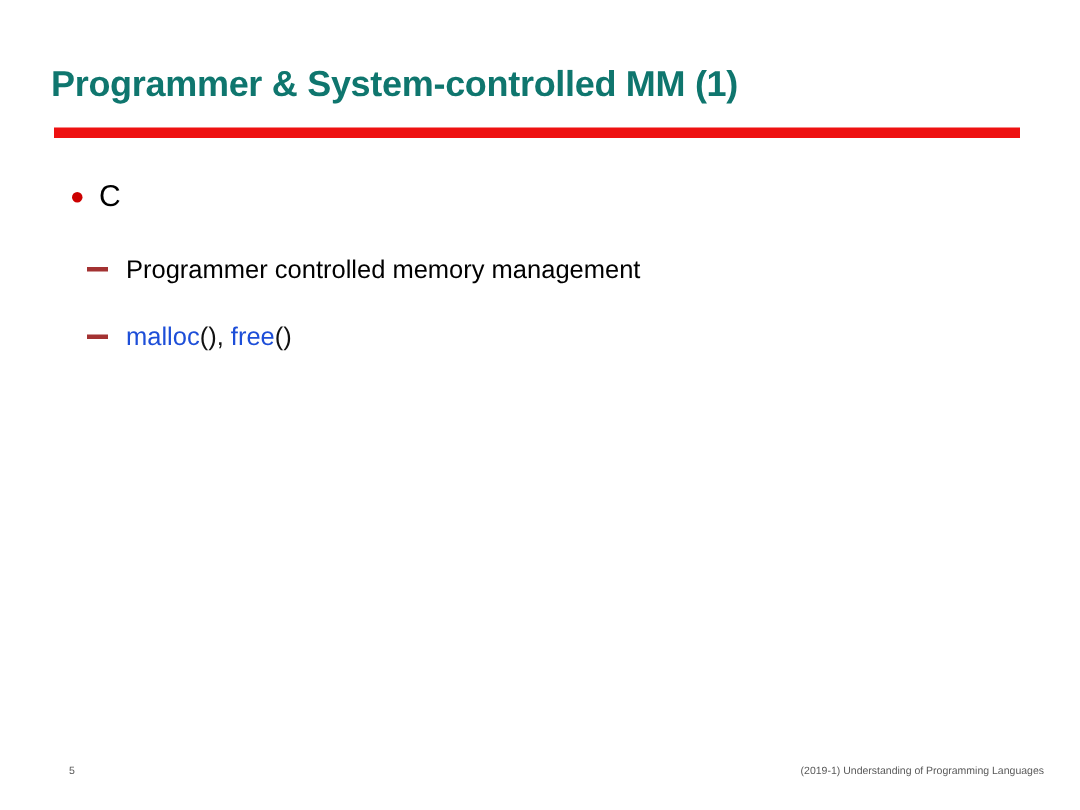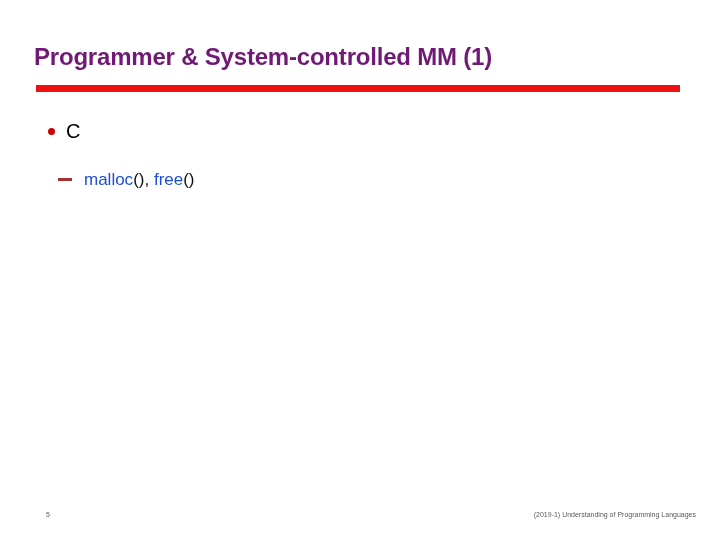--- a/index.html
+++ b/index.html
@@ -24,21 +24,21 @@
 
   
   .slide-title {
     position: absolute;
     left: 34px;
     top: 42px;
     width: 650px;
     font-family: "Liberation Sans", sans-serif;
     font-size: 24px;
     font-weight: bold;
-    color: #701a75;
+    color: #0f766e;
     letter-spacing: -0.2px;
     line-height: 30px;
     white-space: nowrap;
   }
 
   .title-rule {
     position: absolute;
     left: 36px;
     top: 85px;
     width: 644px;
@@ -126,20 +126,21 @@
 
   <div class="body-area">
 
     <div class="bullet-l1">
       <span class="dot"></span>
       <span>C</span>
     </div>
 
     <div class="bullet-l2">
       <span class="dash"></span>
+      <span>Programmer controlled memory management</span>
     </div>
 
     <div class="bullet-l2">
       <span class="dash"></span>
       <span class="code-red">malloc</span><span class="code-blk">(), </span><span class="code-red">free</span><span class="code-blk">()</span>
     </div>
 
   </div>
 
   <div class="footer-page">5</div>

